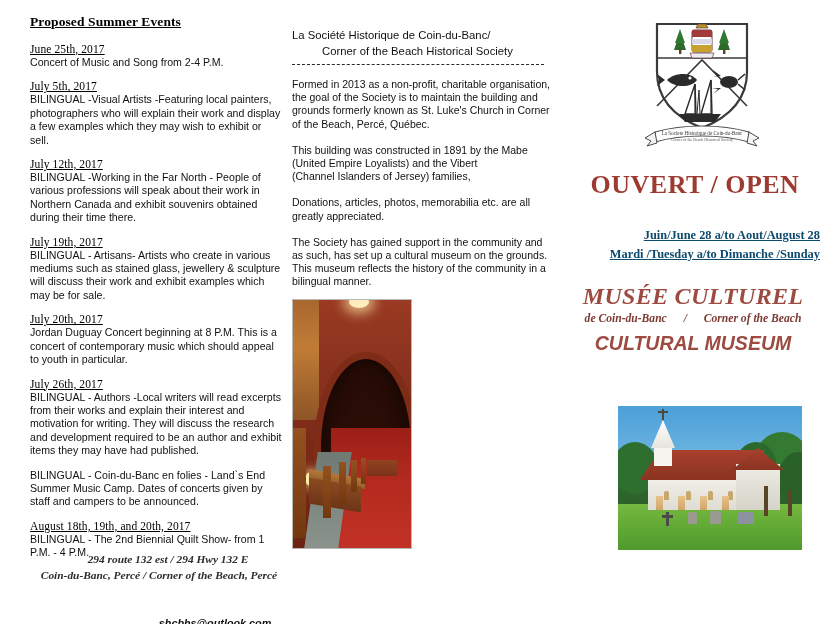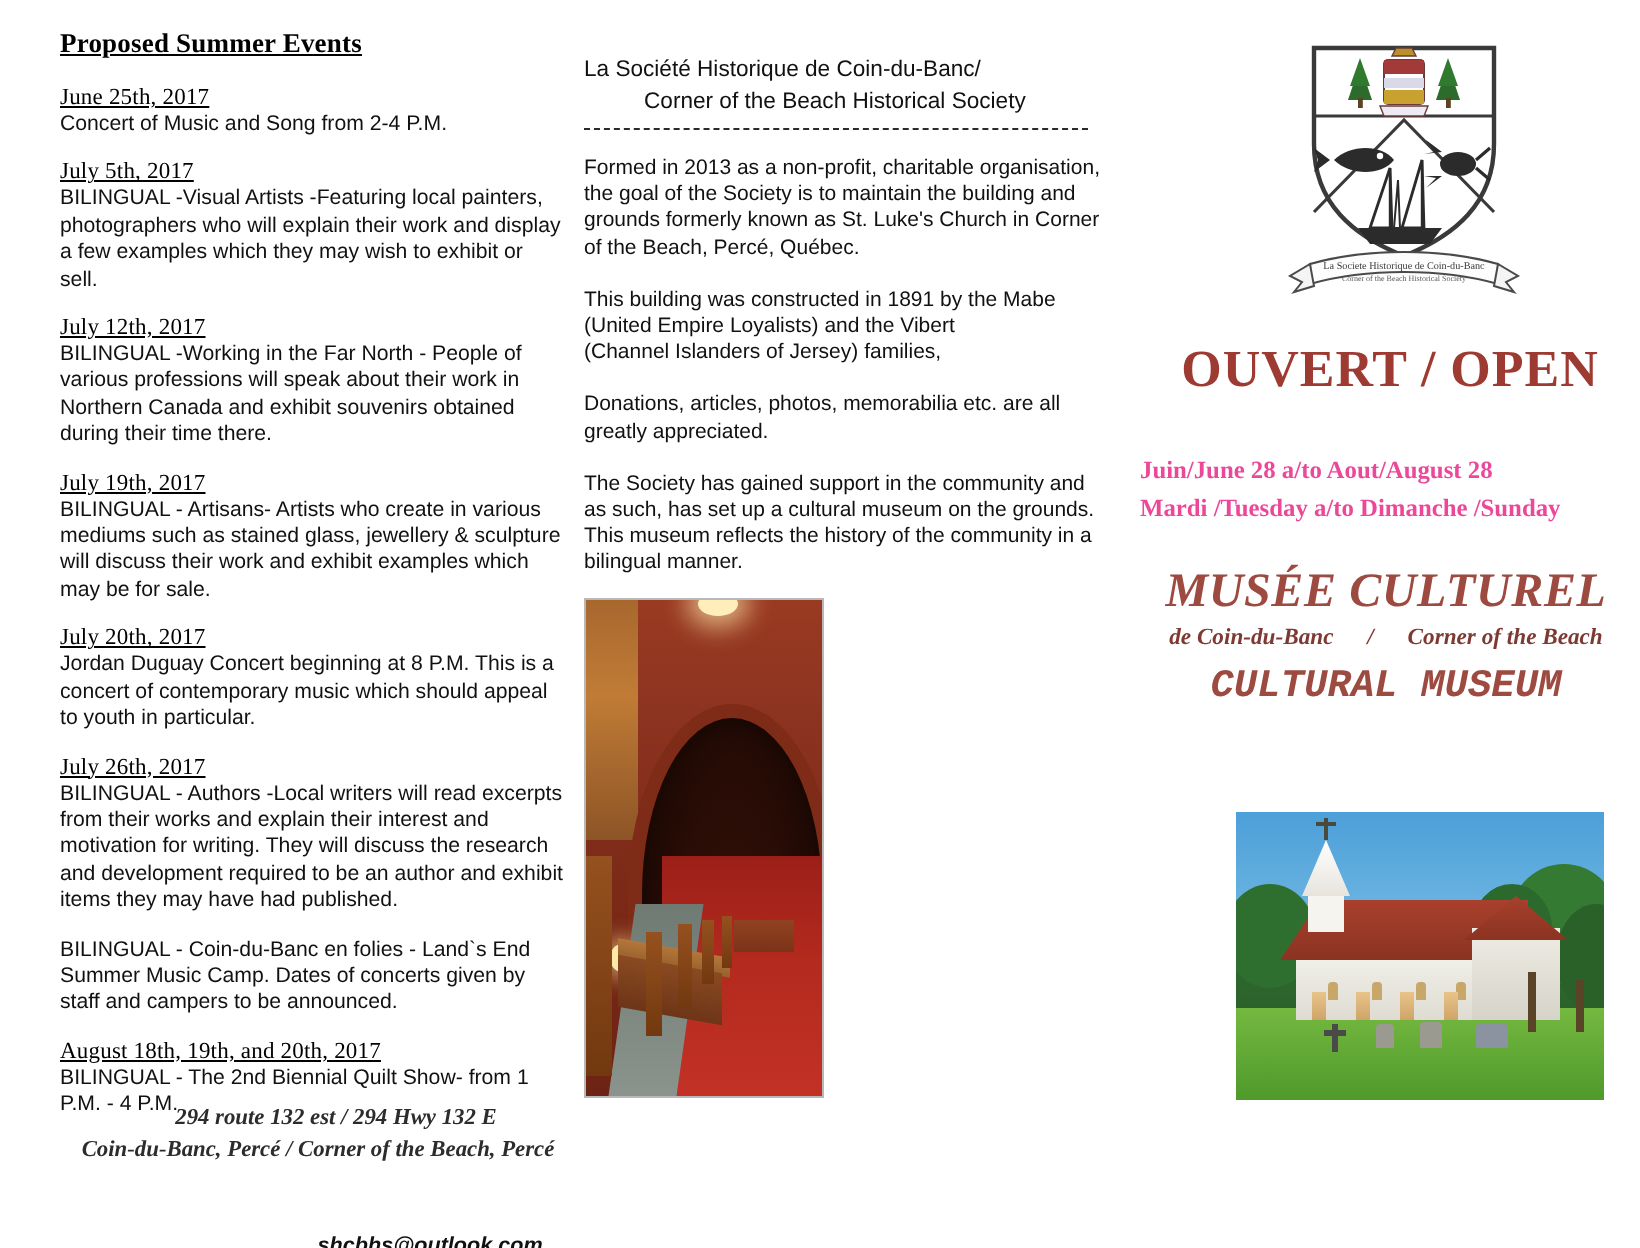--- a/index.html
+++ b/index.html
@@ -176,26 +176,27 @@
     position:absolute; left:570px; top:170px; width:250px;
     text-align:center;
     font-family: "Liberation Serif", serif;
     font-weight: bold;
     font-size: 26px;
     letter-spacing: .5px;
     color:#9d3b32;
   }
   .hours {
     position:absolute; left:570px; top:226px; width:250px;
-    text-align:left;
+    text-align:right;
     font-family: "Liberation Serif", serif;
     font-weight: bold;
     font-size: 12.4px;
     line-height: 19px;
-    color:#ec4899;
+    color:#0c4a6e;
+    text-decoration:underline;
   }
   .musee {
     position:absolute; left:566px; top:283px; width:254px;
     text-align:center;
     font-family: "Liberation Serif", serif;
     font-style: italic; font-weight: bold;
     font-size: 24px;
     letter-spacing: .3px;
     color:#9d4a41;
   }
@@ -204,21 +205,21 @@
     text-align:center;
     font-family: "Liberation Serif", serif;
     font-style: italic; font-weight: bold;
     font-size: 11.6px;
     color:#7d3a33;
   }
   .musee-sub .sep { padding:0 14px; }
   .cultural {
     position:absolute; left:566px; top:332px; width:254px;
     text-align:center;
-    font-family: Liberation Mono, monospace;
+    font-family: Liberation Sans, sans-serif;
     font-style: italic; font-weight: bold;
     font-size: 19.5px;
     color:#9d4a41;
   }
 
   
   .photo-exterior {
     position:absolute; left:617px; top:405px;
     width:186px; height:146px;
     overflow:hidden;

